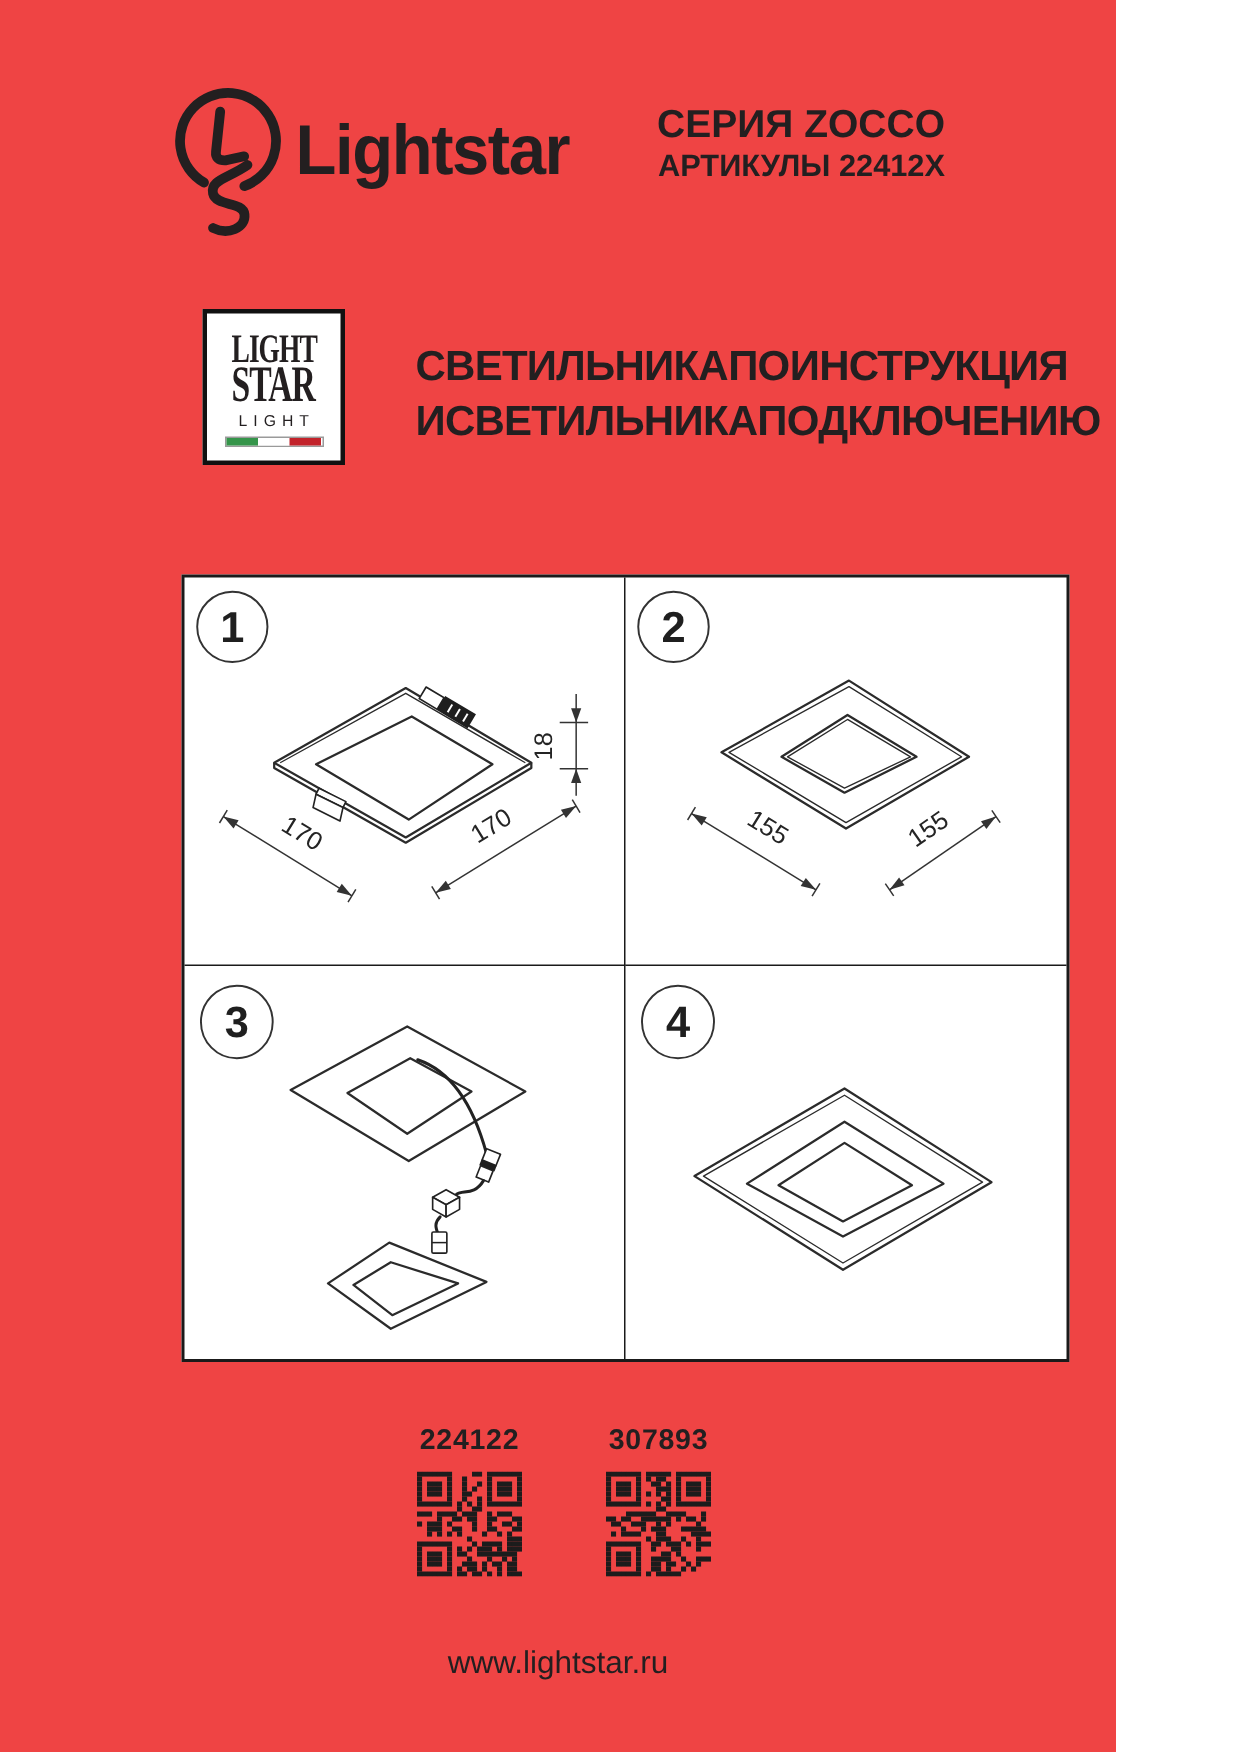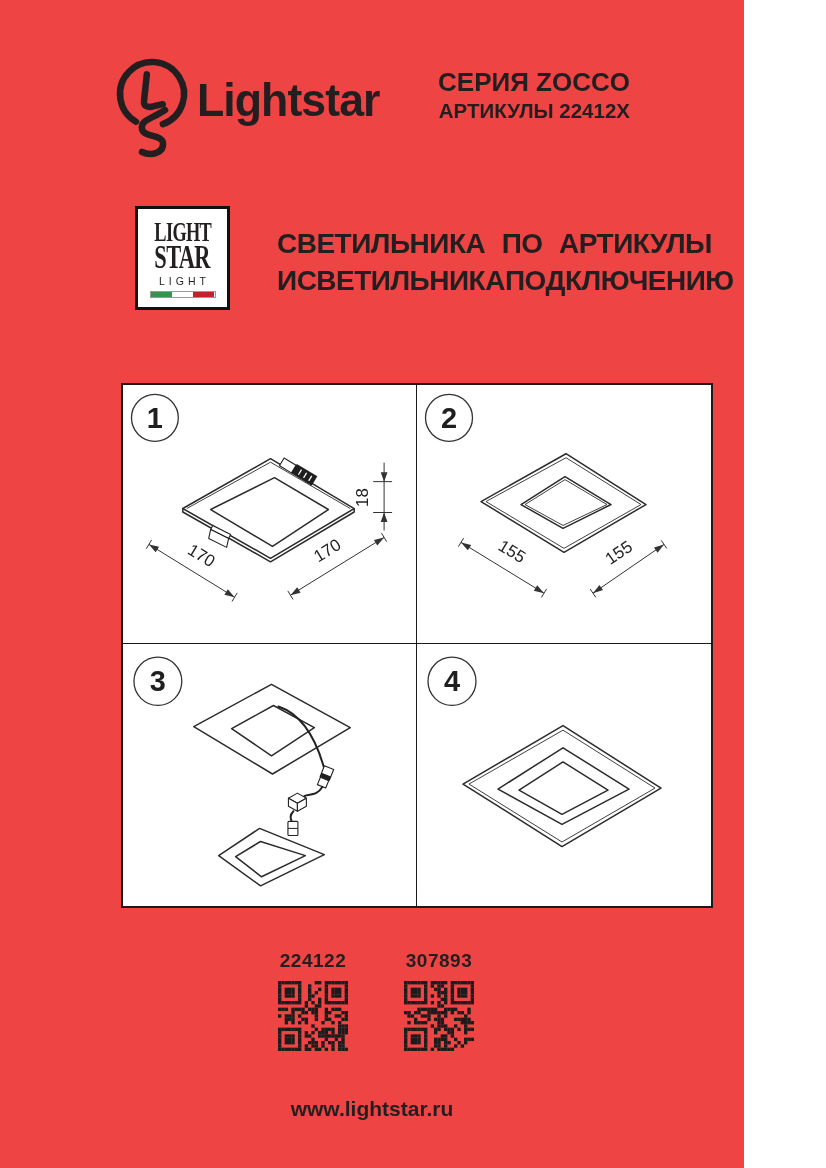--- a/index.html
+++ b/index.html
@@ -52,21 +52,21 @@
   .part{ fill:#ffffff; stroke:#222; stroke-width:1.1; stroke-linejoin:round; }
   .dark{ fill:#1e1e1e; stroke:none; }
 
   
   .qr-row { position:absolute; left:0; right:0; top:950px; display:flex; justify-content:center;
             gap:56px; margin-left:8px; }
   .qr-col { width:70px; text-align:center; }
   .qr-label { font-size:19px; font-weight:700; letter-spacing:0.5px; margin-bottom:9px; }
   .qr-svg { width:70px; height:70px; display:block; margin:0 auto; }
   .footer-url { position:absolute; left:0; right:0; top:1097px; text-align:center;
-                font-size:21px; font-weight:700; }
+                font-size:21px; font-weight:400; }
 </style>
 </head>
 <body>
 
 <div class="page">
 
   <svg class="bulb-logo" viewBox="0 0 80 110">
     <path d="M24,65.7 A32,32 0 1,1 50.9,68.1" fill="none" stroke="#231f20" stroke-width="6.5" stroke-linecap="round"></path>
     <g transform="rotate(6 40 36)">
       <path d="M33,19 L33,46 Q33,52 40,51 L52,47" fill="none" stroke="#231f20" stroke-width="6.5" stroke-linecap="round"></path>
@@ -88,21 +88,21 @@
       <span style="background:#35954a"></span>
       <span style="background:#ffffff"></span>
       <span style="background:#c2222a"></span>
     </div>
   </div>
 
   <div class="title">
     <div class="title-line">
       <span>СВЕТИЛЬНИКА</span>
       <span>ПО</span>
-      <span>АРТИКУЛЫ</span>
+      <span>ИНСТРУКЦИЯ</span>
     </div>
     <div class="title-line">
       <span>И</span>
       <span>СВЕТИЛЬНИКА</span>
       <span>ПОДКЛЮЧЕНИЮ</span>
     </div>
   </div>
 
   <div class="grid">
 

